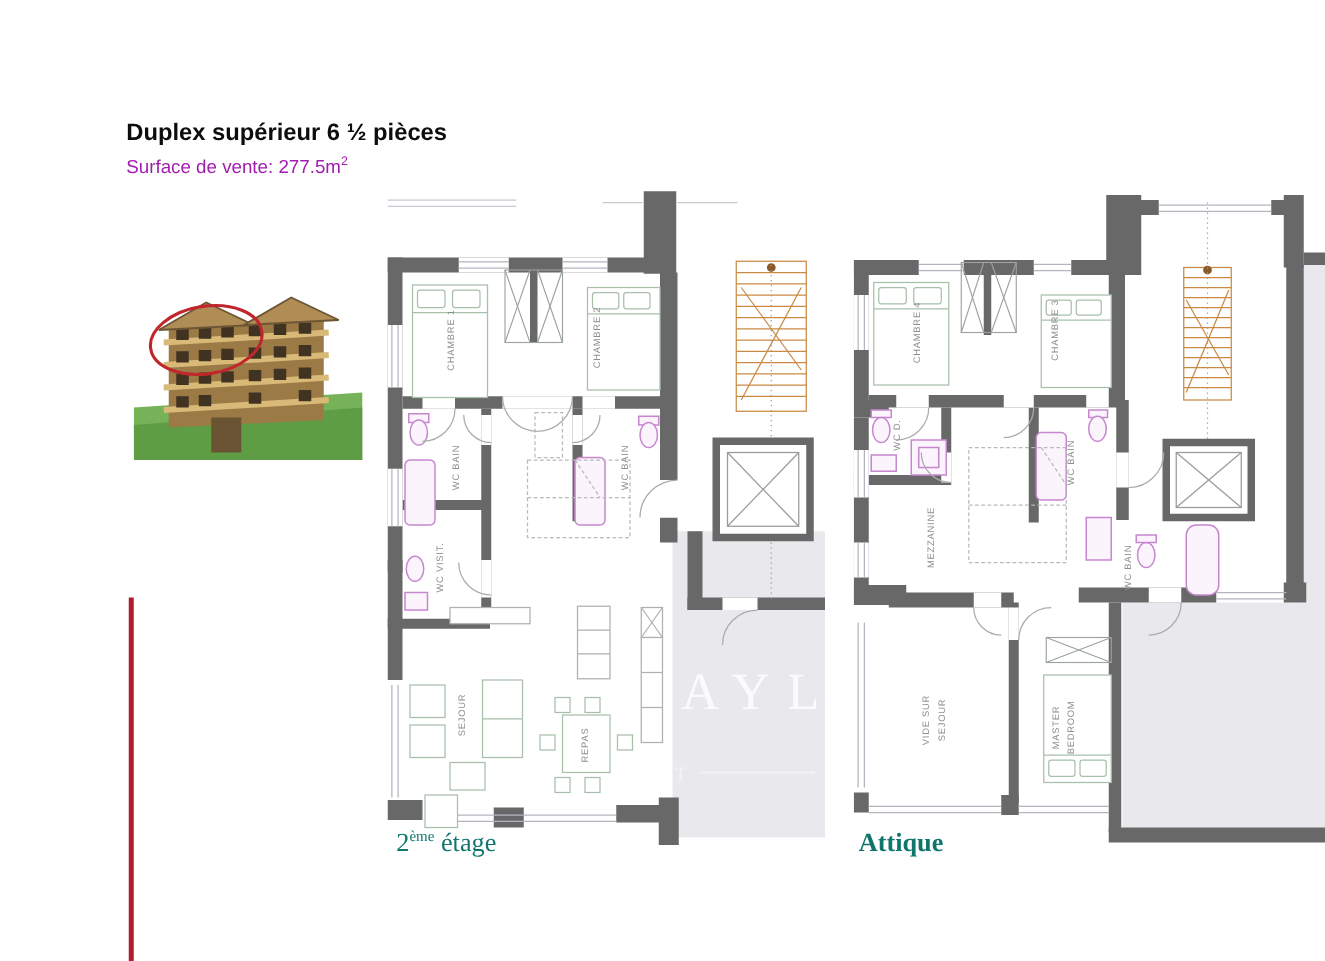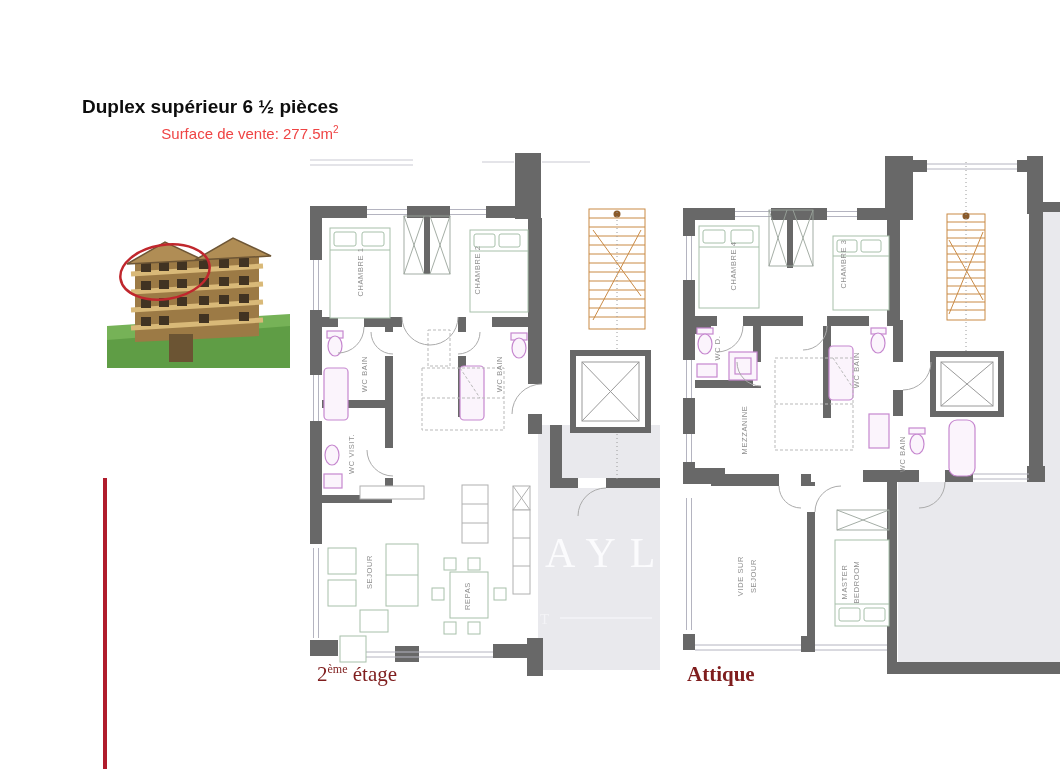--- a/index.html
+++ b/index.html
@@ -1,34 +1,34 @@
 <!DOCTYPE html>
 <html><head>
 <meta charset="utf-8">
 <style>
   html,body{margin:0;padding:0;background:#fff;}
   #page{position:relative;width:1060px;height:769px;background:#ffffff;overflow:hidden;
         font-family:"Liberation Sans",sans-serif;color:#111;}
   .abs{position:absolute;}
   .title-block h1{margin:0;font-size:19px;line-height:24px;font-weight:bold;color:#0d0d0d;}
-  .title-block .stat{font-size:15px;line-height:22px;color:#ef4444;text-align:right;}
+  .title-block .stat{font-size:15px;line-height:22px;color:#a21caf;}
   .title-block sup{font-size:10px;}
-  .caption{font-family:"Liberation Serif",serif;font-size:21px;color:#7f1d1d;}
+  .caption{font-family:"Liberation Serif",serif;font-size:21px;color:#0f766e;}
   .caption sup{font-size:12px;}
   .redline{background:#b01c2c;}
   svg text.room{font-family:"Liberation Sans",sans-serif;font-size:7.5px;fill:#8f8f8f;letter-spacing:.6px;}
   svg text.wm-big{font-family:"Liberation Serif",serif;font-size:42px;fill:#fbfbfd;letter-spacing:14px;}
   svg text.wm-small{font-family:"Liberation Serif",serif;font-size:15px;fill:#f4f4f7;letter-spacing:3px;}
 </style>
 </head>
 <body>
 
 <div id="page">
 
-  <div class="abs title-block" style="left:82px;top:95px;">
+  <div class="abs title-block" style="left:101px;top:95px;">
     <h1>Duplex supérieur 6 ½ pièces</h1>
     <div class="stat"><span>Surface de vente: 277.5m</span><sup>2</sup></div>
   </div>
 
   <svg class="abs" style="left:107px;top:222px;" width="183" height="146" viewBox="0 0 183 146">
     <rect x="0" y="0" width="183" height="146" fill="#ffffff"></rect>
     <polygon points="0,104 183,92 183,146 0,146" fill="#76b257"></polygon>
     <polygon points="0,118 183,104 183,146 0,146" fill="#5f9d45"></polygon>
     <g>
       <polygon points="28,40 152,32 152,114 28,120" fill="#9c7a45"></polygon>

